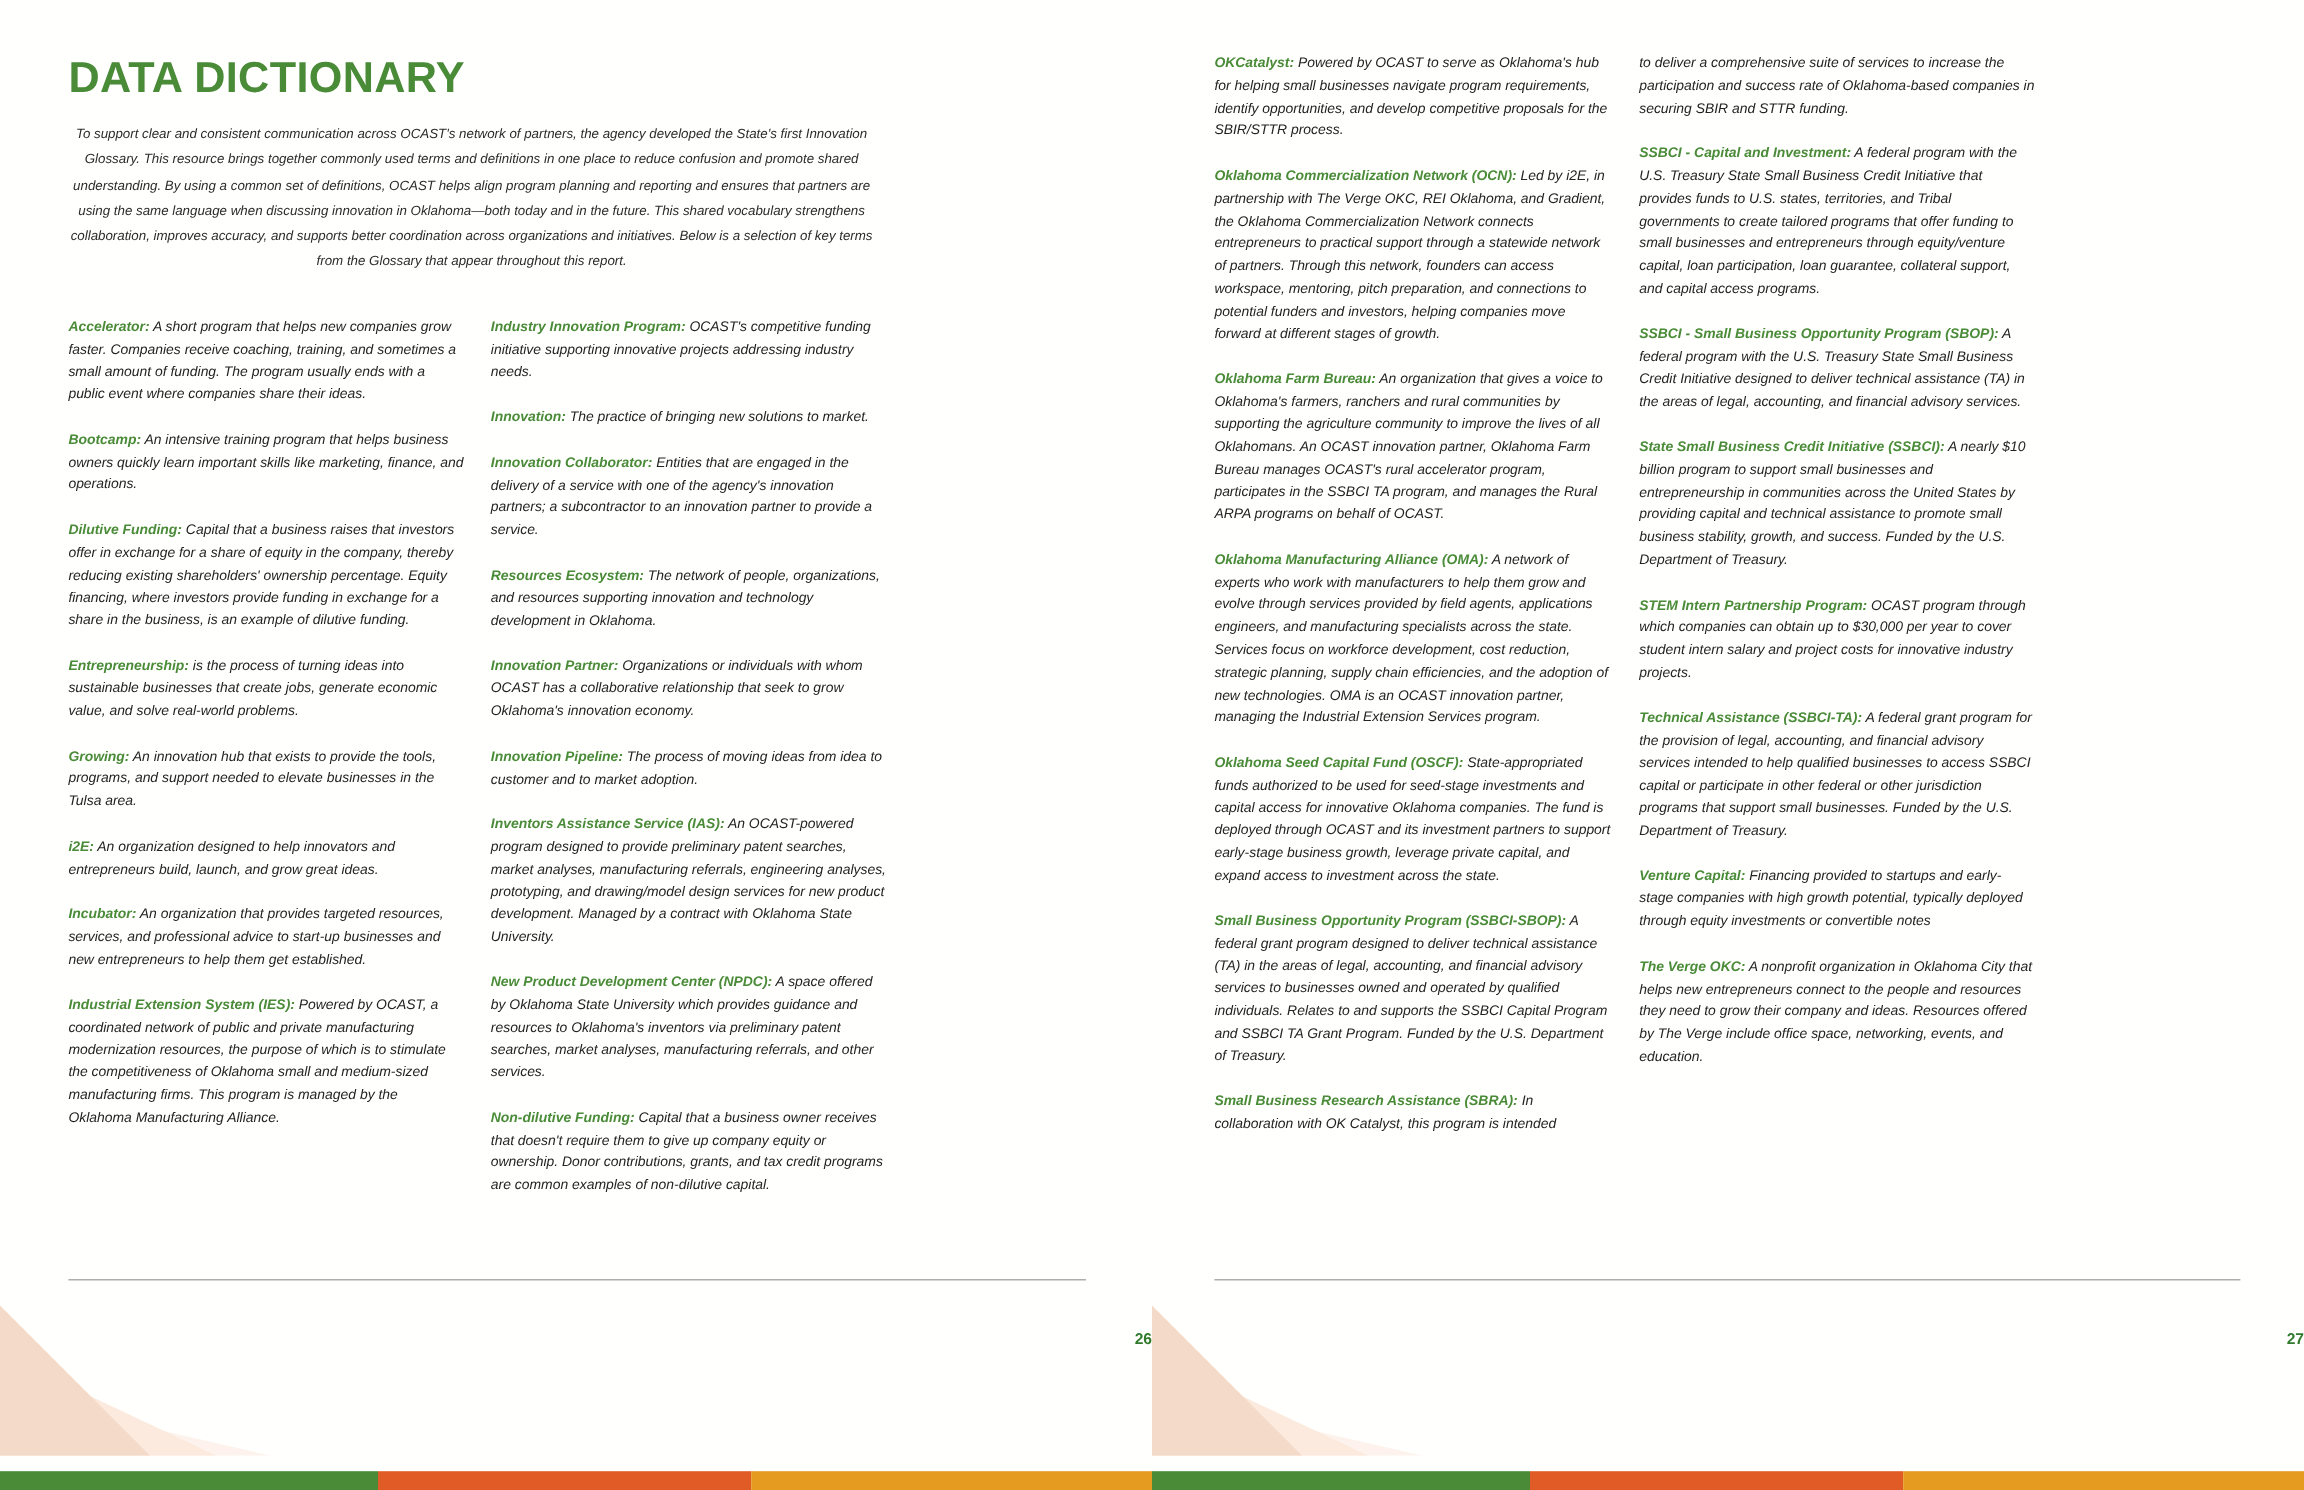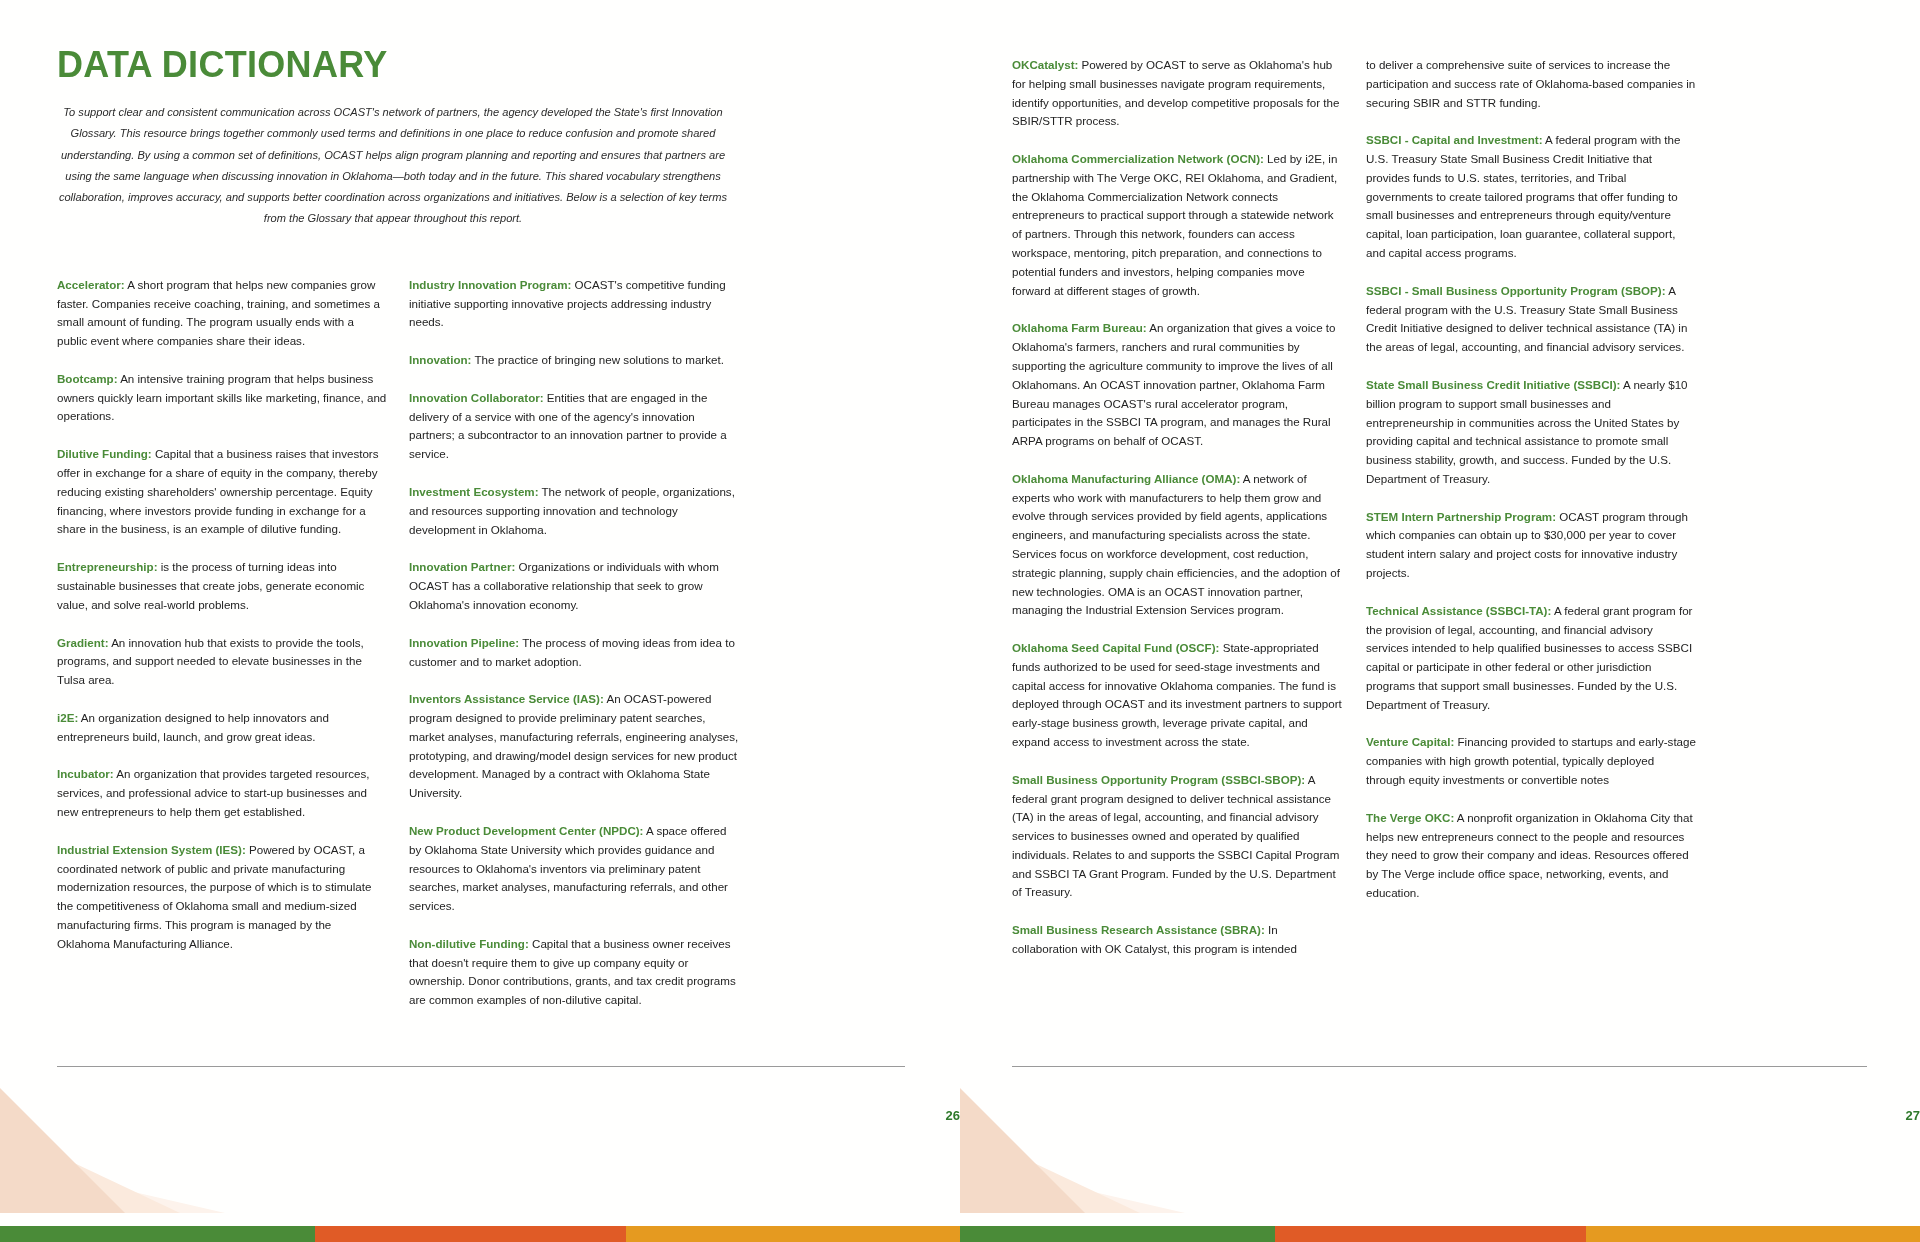--- a/index.html
+++ b/index.html
@@ -111,25 +111,26 @@
     gap: 22px;
   }
   .col {
     width: 330px;
     box-sizing: border-box;
   }
   .right .cols { gap: 24px; }
   .right .col  { width: 330px; }
 
   .entry {
-    margin: 12px 0 19px 0;
+    margin: 0 0 19px 0;
     font-size: 11.6px;
     line-height: 1.62;
     color: #232323;
     font-family: "Liberation Sans", sans-serif;
+    font-style: italic;
   }
   .entry .term {
     color: #4a8b38;
     font-weight: 700;
   }
 
   .rule {
     position: absolute;
     left: 57px;
     bottom: 175px;
@@ -159,30 +160,30 @@
   <div class="page left">
     <div class="content">
       <h1 class="page-title">DATA DICTIONARY</h1>
       <p class="intro">To support clear and consistent communication across OCAST's network of partners, the agency developed the State's first Innovation Glossary. This resource brings together commonly used terms and definitions in one place to reduce confusion and promote shared understanding. By using a common set of definitions, OCAST helps align program planning and reporting and ensures that partners are using the same language when discussing innovation in Oklahoma—both today and in the future. This shared vocabulary strengthens collaboration, improves accuracy, and supports better coordination across organizations and initiatives. Below is a selection of key terms from the Glossary that appear throughout this report.</p>
       <div class="cols">
         <div class="col">
             <p class="entry"><span class="term">Accelerator:</span><span> A short program that helps new companies grow faster. Companies receive coaching, training, and sometimes a small amount of funding. The program usually ends with a public event where companies share their ideas.</span></p>
             <p class="entry"><span class="term">Bootcamp:</span><span> An intensive training program that helps business owners quickly learn important skills like marketing, finance, and operations.</span></p>
             <p class="entry"><span class="term">Dilutive Funding:</span><span> Capital that a business raises that investors offer in exchange for a share of equity in the company, thereby reducing existing shareholders' ownership percentage. Equity financing, where investors provide funding in exchange for a share in the business, is an example of dilutive funding.</span></p>
             <p class="entry"><span class="term">Entrepreneurship:</span><span> is the process of turning ideas into sustainable businesses that create jobs, generate economic value, and solve real-world problems.</span></p>
-            <p class="entry"><span class="term">Gradient:</span><span> An innovation hub that exists to provide the tools, programs, and support needed to elevate businesses in the Tulsa area.</span></p>
+            <p class="entry"><span class="term">Growing:</span><span> An innovation hub that exists to provide the tools, programs, and support needed to elevate businesses in the Tulsa area.</span></p>
             <p class="entry"><span class="term">i2E:</span><span> An organization designed to help innovators and entrepreneurs build, launch, and grow great ideas.</span></p>
             <p class="entry"><span class="term">Incubator:</span><span> An organization that provides targeted resources, services, and professional advice to start-up businesses and new entrepreneurs to help them get established.</span></p>
             <p class="entry"><span class="term">Industrial Extension System (IES):</span><span> Powered by OCAST, a coordinated network of public and private manufacturing modernization resources, the purpose of which is to stimulate the competitiveness of Oklahoma small and medium-sized manufacturing firms. This program is managed by the Oklahoma Manufacturing Alliance.</span></p>
           </div>
         <div class="col">
             <p class="entry"><span class="term">Industry Innovation Program:</span><span> OCAST's competitive funding initiative supporting innovative projects addressing industry needs.</span></p>
             <p class="entry"><span class="term">Innovation:</span><span> The practice of bringing new solutions to market.</span></p>
             <p class="entry"><span class="term">Innovation Collaborator:</span><span> Entities that are engaged in the delivery of a service with one of the agency's innovation partners; a subcontractor to an innovation partner to provide a service.</span></p>
-            <p class="entry"><span class="term">Investment Ecosystem:</span><span> The network of people, organizations, and resources supporting innovation and technology development in Oklahoma.</span></p>
+            <p class="entry"><span class="term">Resources Ecosystem:</span><span> The network of people, organizations, and resources supporting innovation and technology development in Oklahoma.</span></p>
             <p class="entry"><span class="term">Innovation Partner:</span><span> Organizations or individuals with whom OCAST has a collaborative relationship that seek to grow Oklahoma's innovation economy.</span></p>
             <p class="entry"><span class="term">Innovation Pipeline:</span><span> The process of moving ideas from idea to customer and to market adoption.</span></p>
             <p class="entry"><span class="term">Inventors Assistance Service (IAS):</span><span> An OCAST-powered program designed to provide preliminary patent searches, market analyses, manufacturing referrals, engineering analyses, prototyping, and drawing/model design services for new product development. Managed by a contract with Oklahoma State University.</span></p>
             <p class="entry"><span class="term">New Product Development Center (NPDC):</span><span> A space offered by Oklahoma State University which provides guidance and resources to Oklahoma's inventors via preliminary patent searches, market analyses, manufacturing referrals, and other services.</span></p>
             <p class="entry"><span class="term">Non-dilutive Funding:</span><span> Capital that a business owner receives that doesn't require them to give up company equity or ownership. Donor contributions, grants, and tax credit programs are common examples of non-dilutive capital.</span></p>
           </div>
       </div>
     </div>
     <div class="rule"></div>
     <div class="page-num">26</div>

